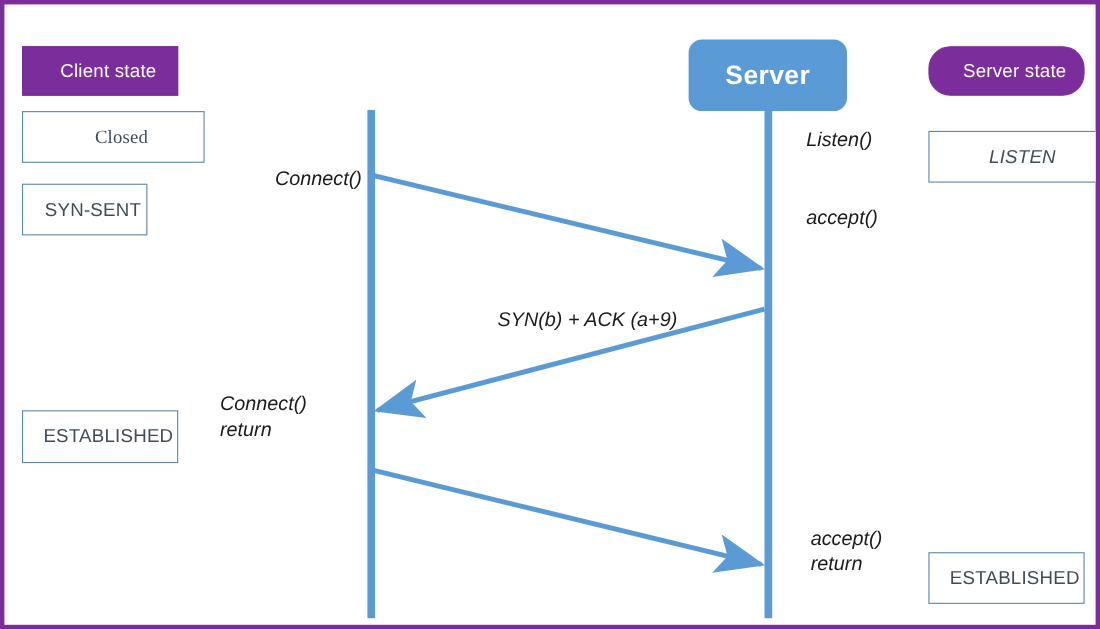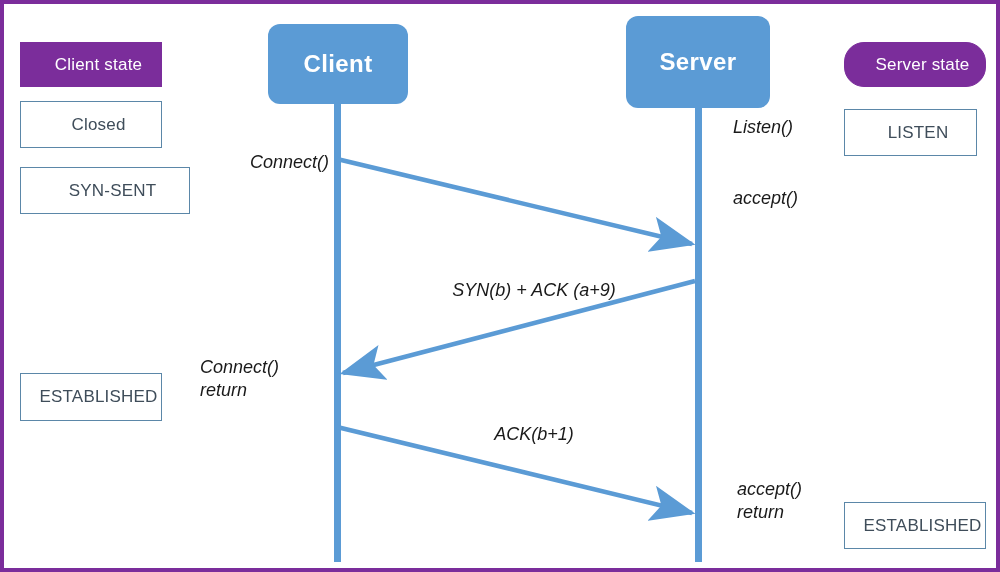--- a/index.html
+++ b/index.html
@@ -84,40 +84,39 @@
     pointer-events: none;
   }
 </style>
 </head>
 <body>
 
 <div id="canvas">
 
   <div class="state-box state-header" style="left:16px; top:38px; width:142px; height:45px;">Client state</div>
 
-  <div class="state-box" style="left:16px; top:97px; width:142px; height:47px;">Closed</div>
+  <div class="state-box" style="left:16px; top:97px; width:166px; height:47px;font-family:Liberation Serif, serif;">Closed</div>
 
-  <div class="state-box" style="left:16px; top:163px; width:170px; height:47px;">SYN-SENT</div>
+  <div class="state-box" style="left:16px; top:163px; width:114px; height:47px;">SYN-SENT</div>
 
   <div class="state-box" style="left:16px; top:369px; width:142px; height:48px;">ESTABLISHED</div>
 
   <div class="state-box state-header" style="left:840px; top:38px; width:142px; height:45px;border-radius:20px;">Server state</div>
 
-  <div class="state-box" style="left:840px; top:105px; width:133px; height:47px;">LISTEN</div>
+  <div class="state-box" style="left:840px; top:115px; width:156px; height:47px;font-style:italic;">LISTEN</div>
 
 
   <div class="state-box" style="left:840px; top:498px; width:142px; height:47px;">ESTABLISHED</div>
 
   <div class="lifeline" style="left:330px; top:96px; height:462px;"></div>
 
   <div class="lifeline" style="left:691px; top:96px; height:462px;"></div>
 
-  <div class="participant" style="left:264px; top:20px; width:140px; height:80px;">Client</div>
 
-  <div class="participant" style="left:622px; top:12px; width:144px; height:92px;">Server</div>
+  <div class="participant" style="left:622px; top:32px; width:144px; height:65px;">Server</div>
 
   <svg id="arrows" viewBox="0 0 992 564">
     <defs>
       <marker id="ah-right" markerWidth="10" markerHeight="8" refX="9.2" refY="4" orient="auto" markerUnits="strokeWidth">
         <path d="M0,0 L10,4 L0,8 L2.2,4 Z" fill="#5B9BD5"></path>
       </marker>
       <marker id="ah-left" markerWidth="10" markerHeight="8" refX="9.2" refY="4" orient="auto" markerUnits="strokeWidth">
         <path d="M0,0 L10,4 L0,8 L2.2,4 Z" fill="#5B9BD5"></path>
       </marker>
     </defs>
@@ -137,15 +136,14 @@
   <div class="annot" style="left:729px; top:112px; width:120px;">Listen()</div>
 
   <div class="annot" style="left:729px; top:183px; width:120px;">accept()</div>
 
   <div class="annot" style="left:733px; top:474px; width:120px;">accept()
 return</div>
 
 
   <div class="annot center" style="left:400px; top:275px; width:260px;">SYN(b) + ACK (a+9)</div>
 
-  <div class="annot center" style="left:420px; top:419px; width:220px;">ACK(b+1)</div>
 
 </div>
 
 </body></html>

